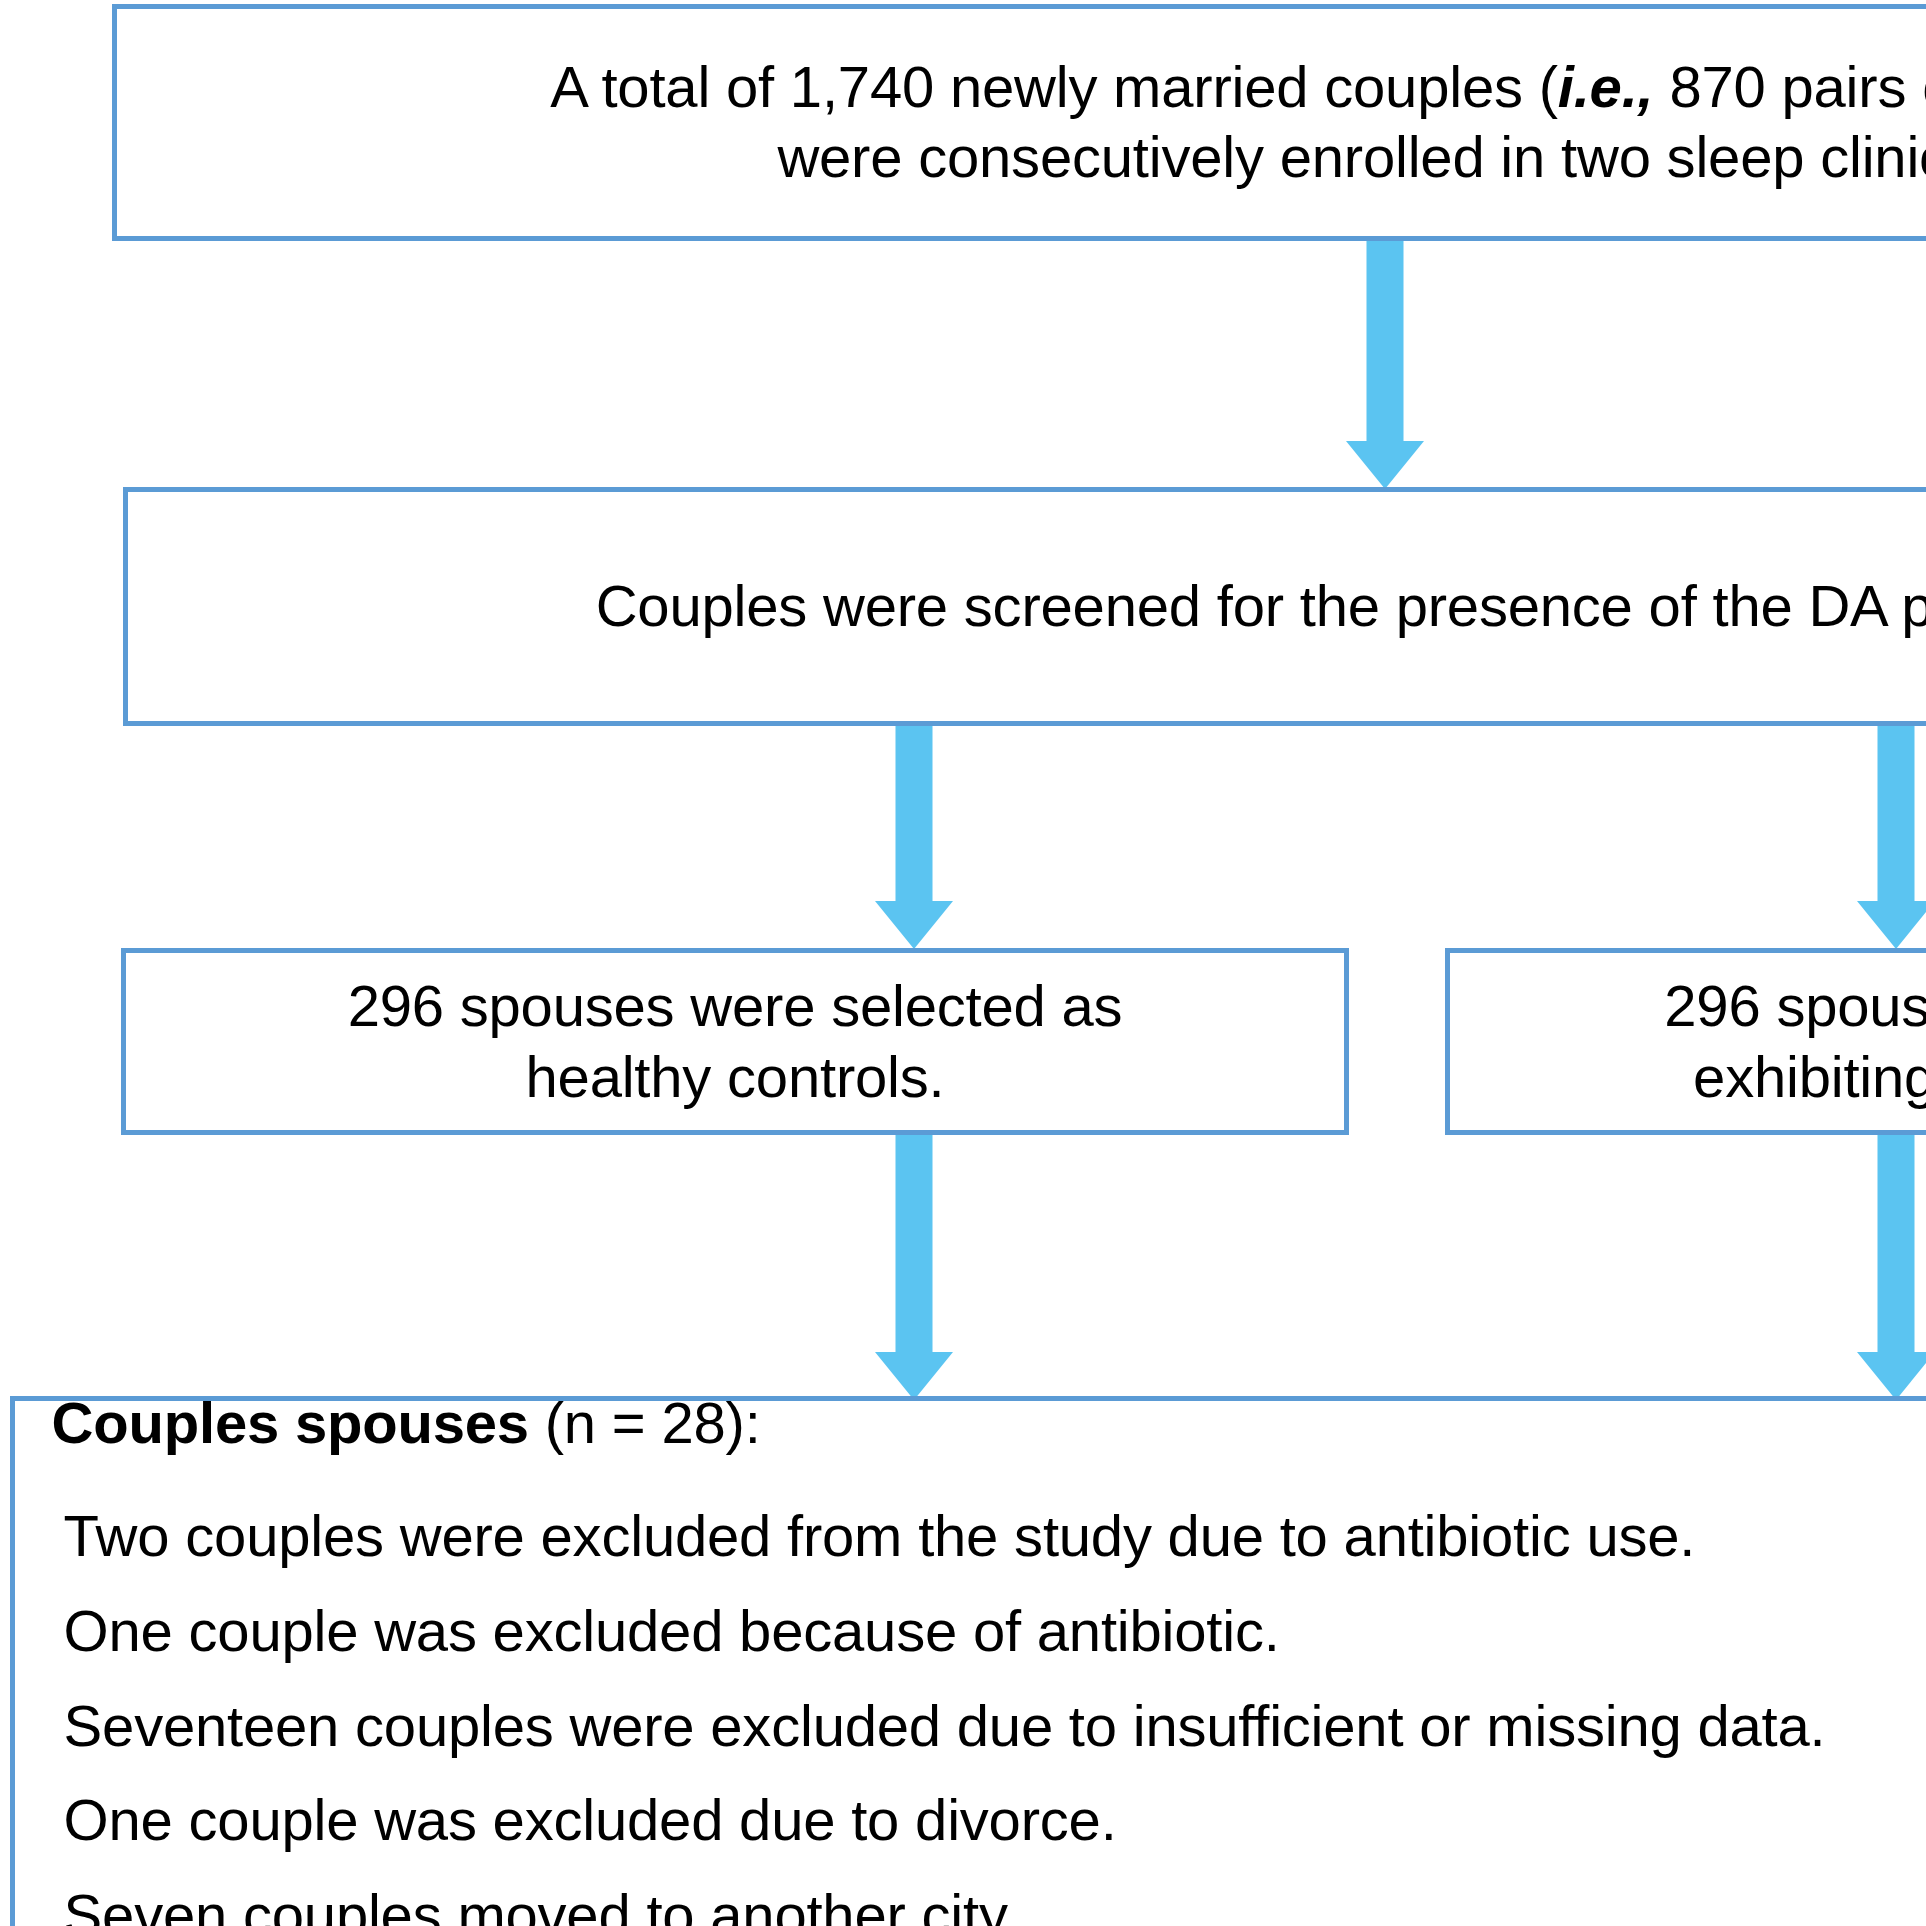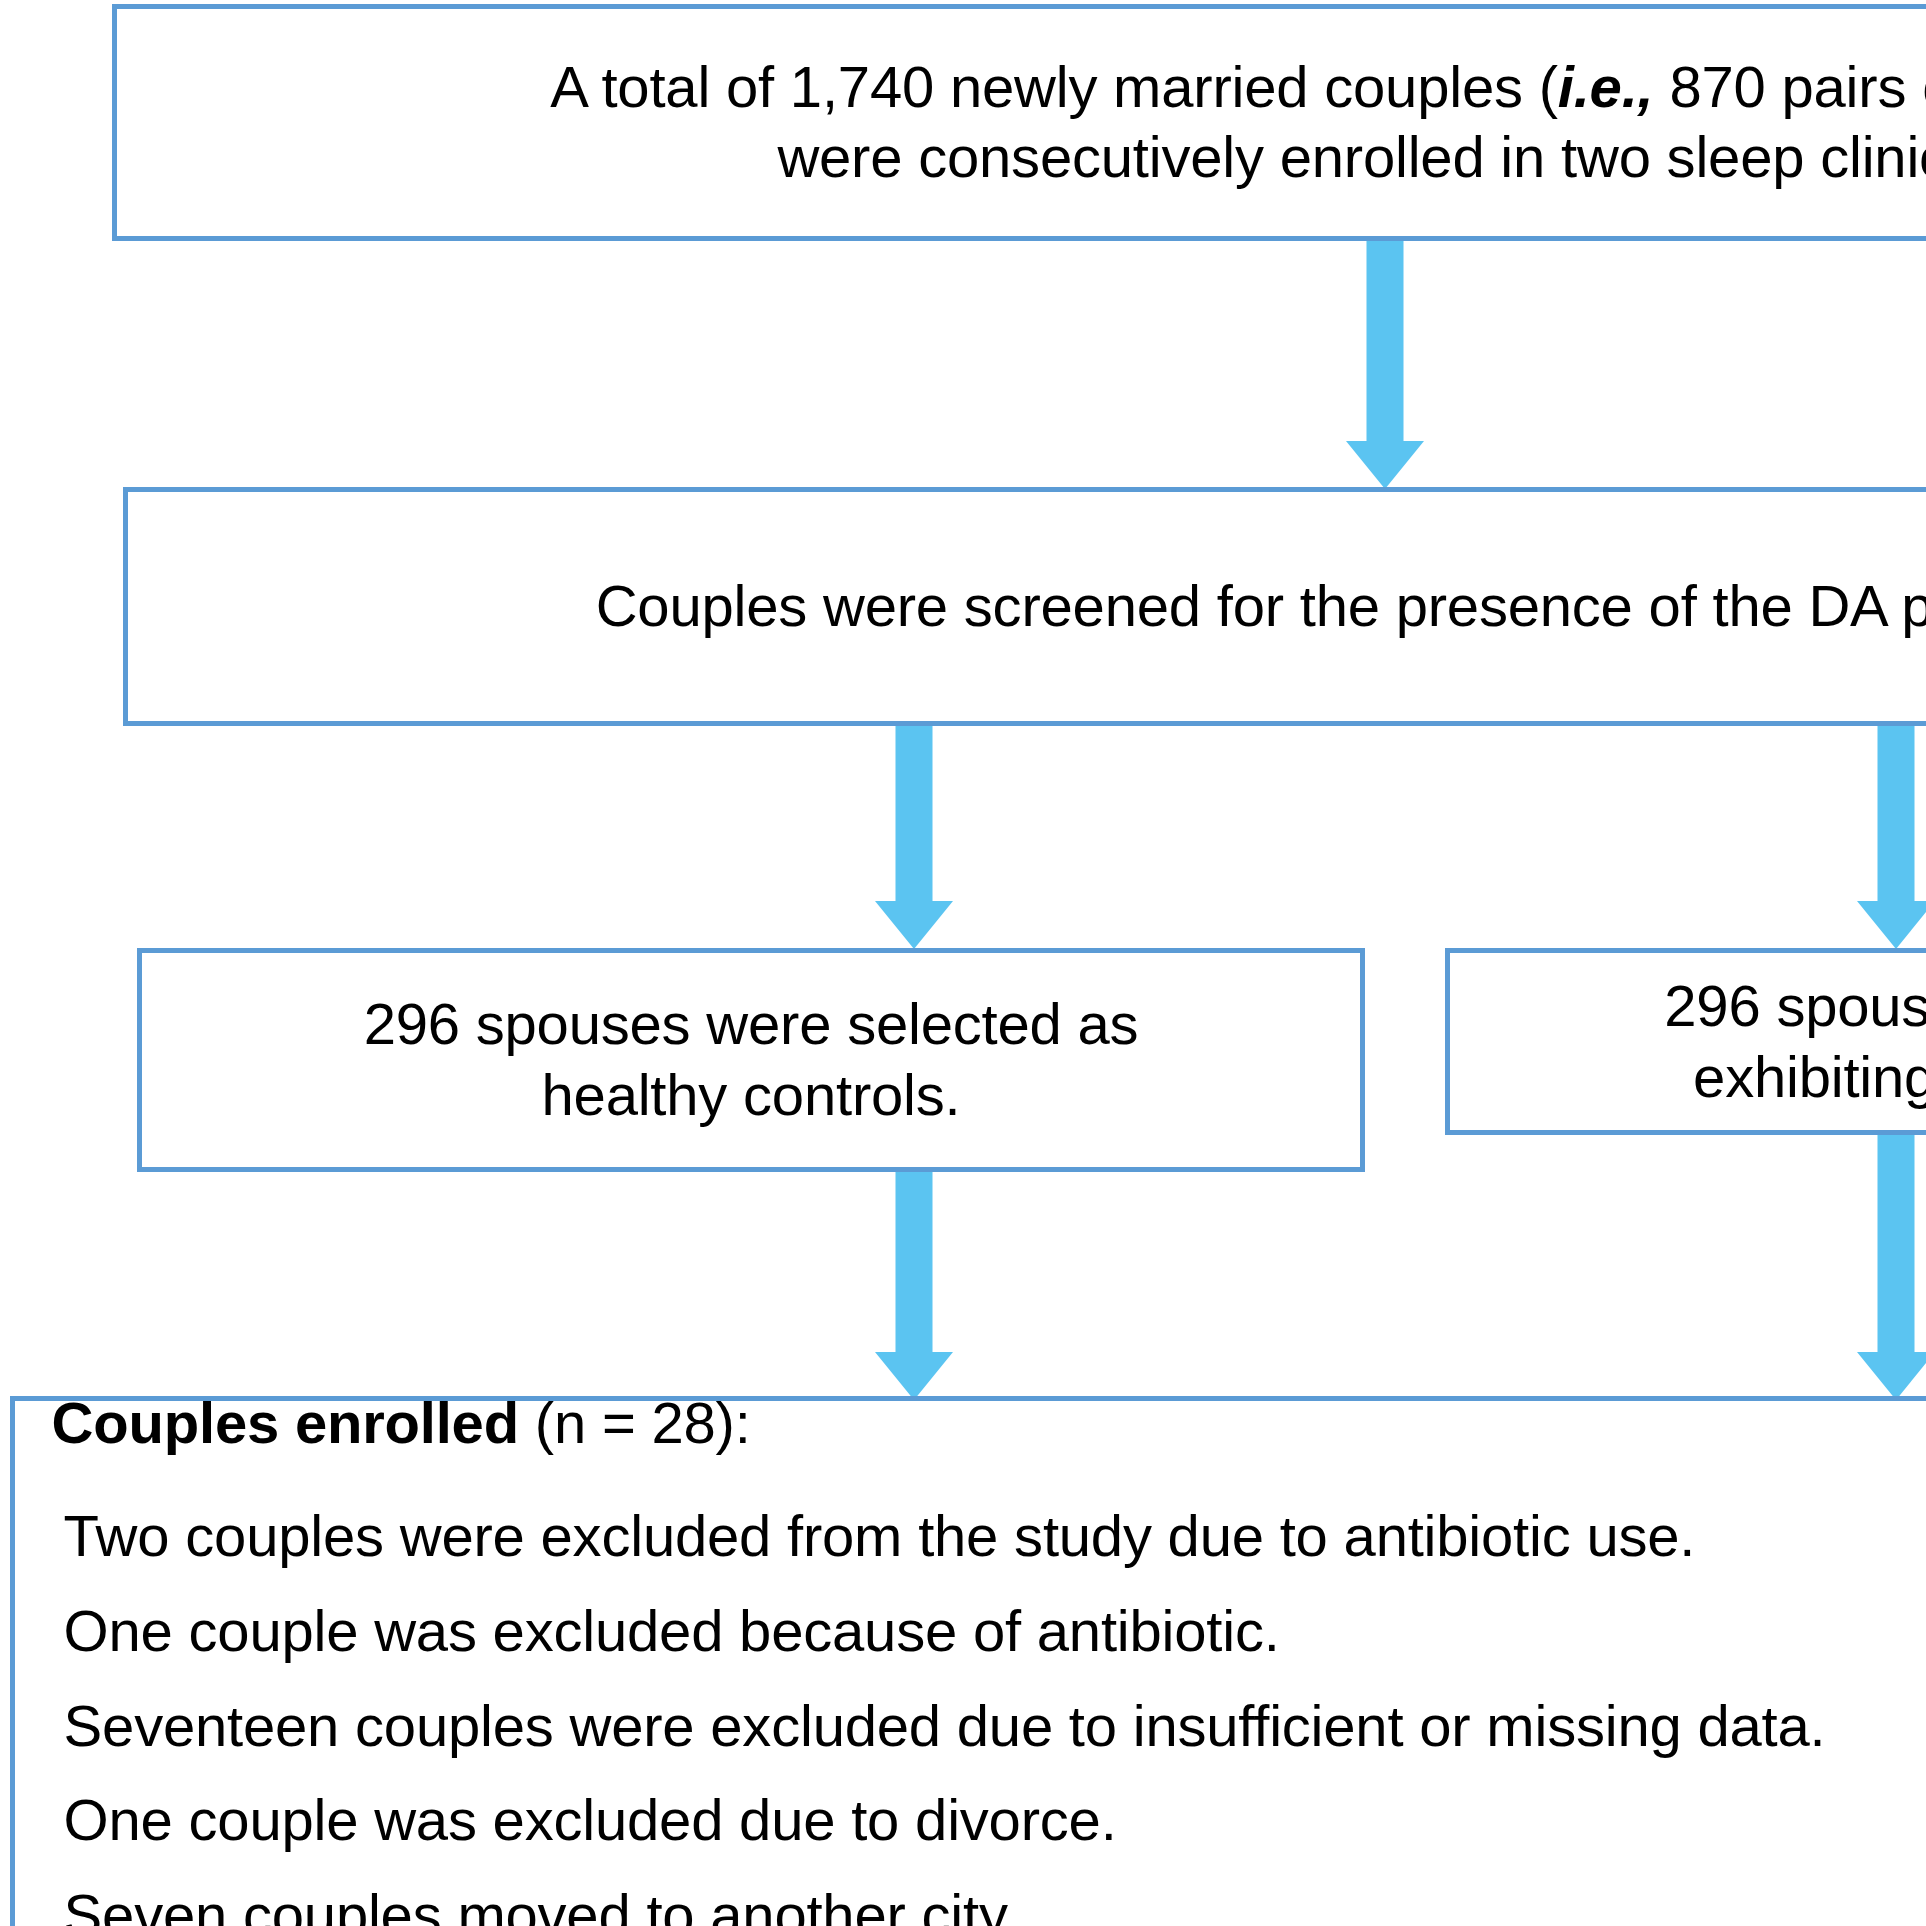--- a/index.html
+++ b/index.html
@@ -92,21 +92,21 @@
   <div class="arrow" style="left:875px; top:726px; width:77px; height:223px;">
     <div class="stem" style="width:37px; height:175px;"></div>
     <div class="head"></div>
   </div>
 
   <div class="arrow" style="left:1857px; top:726px; width:77px; height:223px;">
     <div class="stem" style="width:37px; height:175px;"></div>
     <div class="head"></div>
   </div>
 
-  <div class="fbox center" style="left:137px; top:948px; width:1228px; height:224px;">
+  <div class="fbox center" style="left:121px; top:948px; width:1228px; height:187px;">
     <div class="ftext c">
       <span>296 spouses were selected as</span><br>
       <span>healthy controls.</span>
     </div>
   </div>
 
   <div class="fbox center" style="left:1445px; top:948px; width:1229px; height:187px;">
     <div class="ftext c">
       <span>296 spouses were identified as</span><br>
       <span>exhibiting the DA phenotype.</span>
@@ -118,21 +118,21 @@
     <div class="head"></div>
   </div>
 
   <div class="arrow" style="left:1857px; top:1134px; width:77px; height:266px;">
     <div class="stem" style="width:37px; height:218px;"></div>
     <div class="head"></div>
   </div>
 
   <div class="fbox left" style="left:9.6px; top:1396px; width:2716px; height:559px; padding:0 0 0 37px; justify-content:center;">
     <div class="ftext l excl-title">
-      <span class="bold">Couples enrolled</span><span> (n = 28):</span>
+      <span class="bold">Couples spouses</span><span> (n = 28):</span>
     </div>
     <div class="ftext l excl-line">Two couples were excluded from the study due to antibiotic use.</div>
     <div class="ftext l excl-line">One couple was excluded because of antibiotic.</div>
     <div class="ftext l excl-line">Seventeen couples were excluded due to insufficient or missing data.</div>
     <div class="ftext l excl-line">One couple was excluded due to divorce.</div>
     <div class="ftext l excl-line">Seven couples moved to another city.</div>
   </div>
 
 </div>
 

